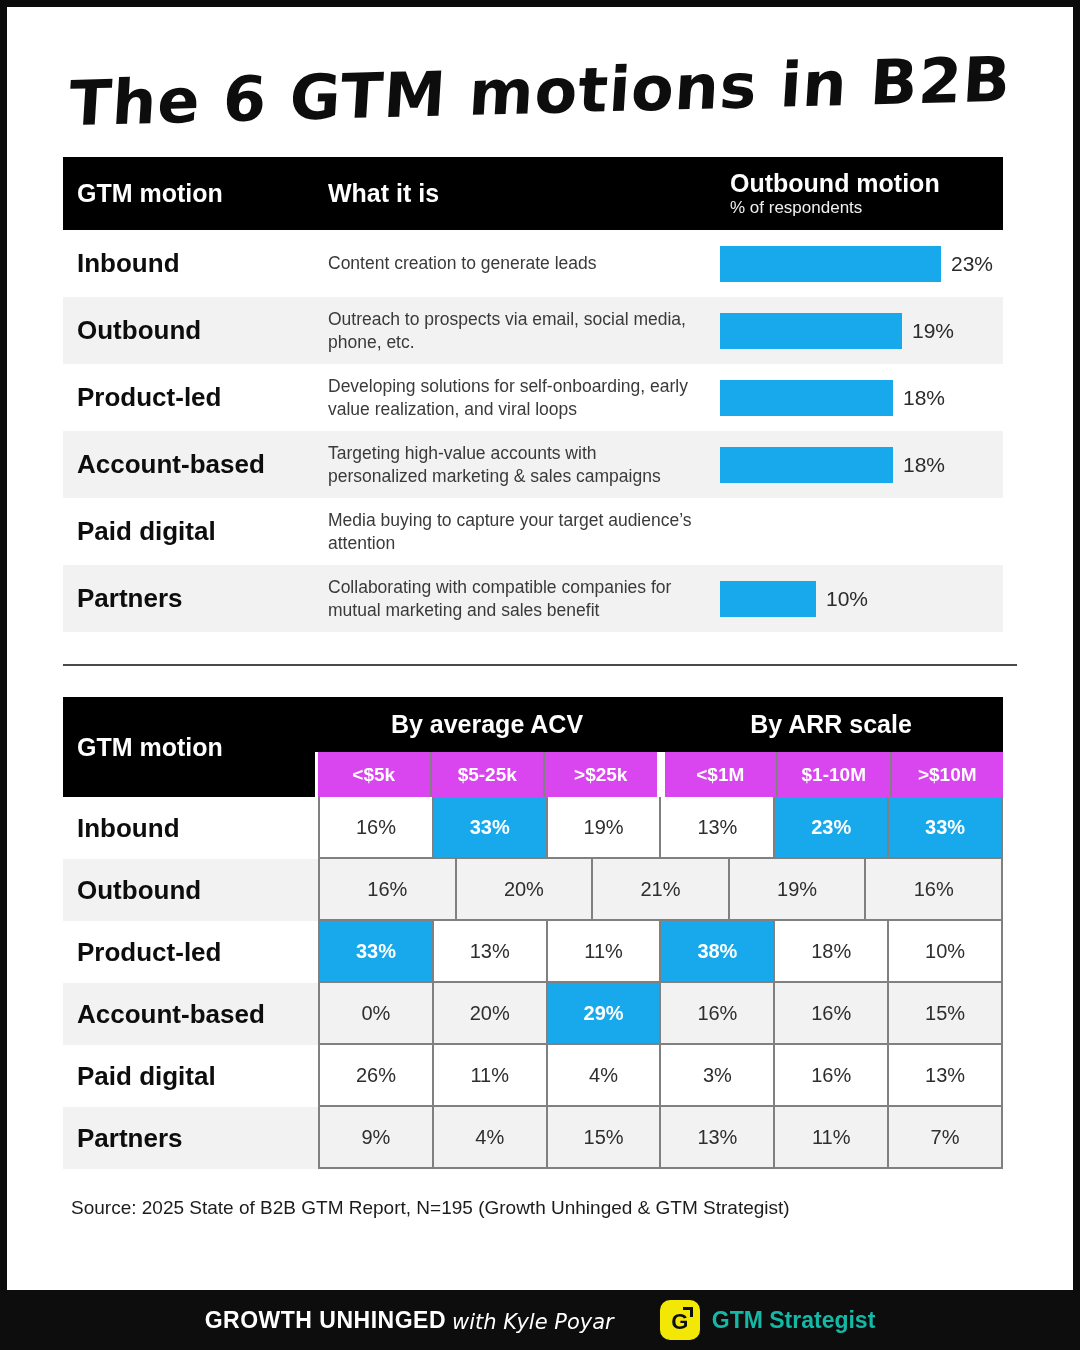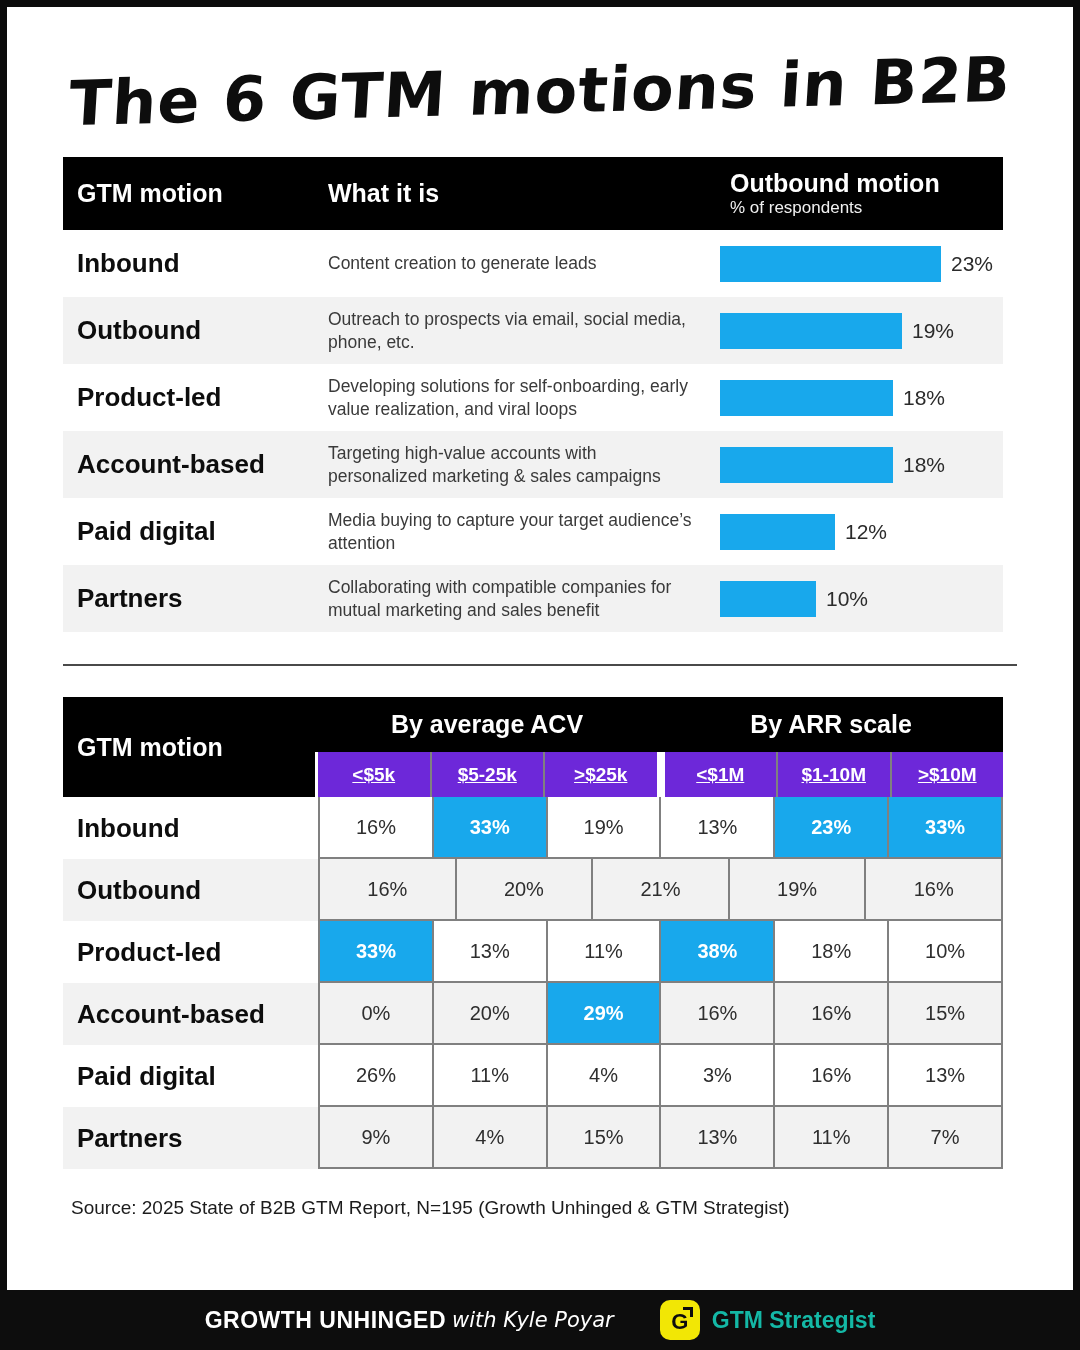--- a/index.html
+++ b/index.html
@@ -53,24 +53,23 @@
     width:252px; height:100px; background:#000; color:#fff;
     display:flex; align-items:center; padding-left:14px;
     font-size:25px; font-weight:700;
   }
   .t2-right { flex:1; display:flex; flex-direction:column; }
   .t2-groups { display:flex; height:55px; background:#000; color:#fff; }
   .t2-group { flex:1; display:flex; align-items:center; justify-content:center;
               font-size:25px; font-weight:700; }
   .t2-subs { display:flex; height:45px; padding-left:3px; }
   .t2-sub {
-    flex:1; background:#6d28d9; color:#fff; font-size:19px; font-weight:700;
+    flex:1; background:#d946ef; color:#fff; font-size:19px; font-weight:700;
     display:flex; align-items:center; justify-content:center;
     border-left:2px solid #808080;
-    text-decoration:underline;
   }
   .t2-sub:first-child { border-left:none; }
   .t2-sub.group-gap { margin-left:8px; border-left:none; }
 
   .t2-row { display:flex; height:62px; background:#fff; }
   .t2-row.stripe { background:#f2f2f2; }
   .t2-motion { width:252px; display:flex; align-items:center; padding-left:14px;
                font-size:26px; font-weight:700; color:#0d0d0d; }
   .t2-cells { flex:1; display:flex; padding-left:3px; }
   .t2-cell {
@@ -85,21 +84,21 @@
   
   .source-line { margin:28px 56px 0 56px; padding-left:8px;
                  font-size:19px; color:#1c1c1c; }
 
   
   .footer-bar {
     position:absolute; left:0; bottom:0; width:1080px; height:60px;
     background:#0d0d0d; display:flex; align-items:center; justify-content:center;
     gap:46px;
   }
-  .brand { display:flex; align-items:center; gap:6px; color:#fff; }
+  .brand { display:flex; align-items:flex-end; gap:6px; color:#fff; }
   .brand-bold { font-size:23px; font-weight:700; letter-spacing:0.5px; }
   .brand-script { font-size:21px; font-style:italic; font-family:"DejaVu Sans", sans-serif; }
   .gtm-brand { display:flex; align-items:center; gap:12px; }
   .gtm-logo {
     width:40px; height:40px; background:#f2e705; border-radius:10px;
     position:relative; display:flex; align-items:center; justify-content:center;
   }
   .gtm-logo .g { font-size:22px; font-weight:700; color:#0d0d0d; margin-top:4px; }
   .gtm-logo .arrow {
     position:absolute; top:7px; right:7px; width:10px; height:10px;
@@ -154,24 +153,20 @@
       <div class="c1">Account-based</div>
       <div class="c2">Targeting high-value accounts with personalized marketing &amp; sales campaigns</div>
       <div class="c3">
           <div class="bar" style="width: 173px; background: rgb(24, 168, 236);"></div>
         <div class="bar-label">18%</div>
         </div>
     </div>
     <div class="t1-row">
       <div class="c1">Paid digital</div>
       <div class="c2">Media buying to capture your target audience’s attention</div>
-      <div class="c3">
-          <div class="bar" style="width: 115px; background: rgb(24, 168, 236);"></div>
-        <div class="bar-label">12%</div>
-        </div>
     </div>
     <div class="t1-row stripe">
       <div class="c1">Partners</div>
       <div class="c2">Collaborating with compatible companies for mutual marketing and sales benefit</div>
       <div class="c3">
           <div class="bar" style="width: 96px; background: rgb(24, 168, 236);"></div>
         <div class="bar-label">10%</div>
         </div>
     </div>
   </div>

